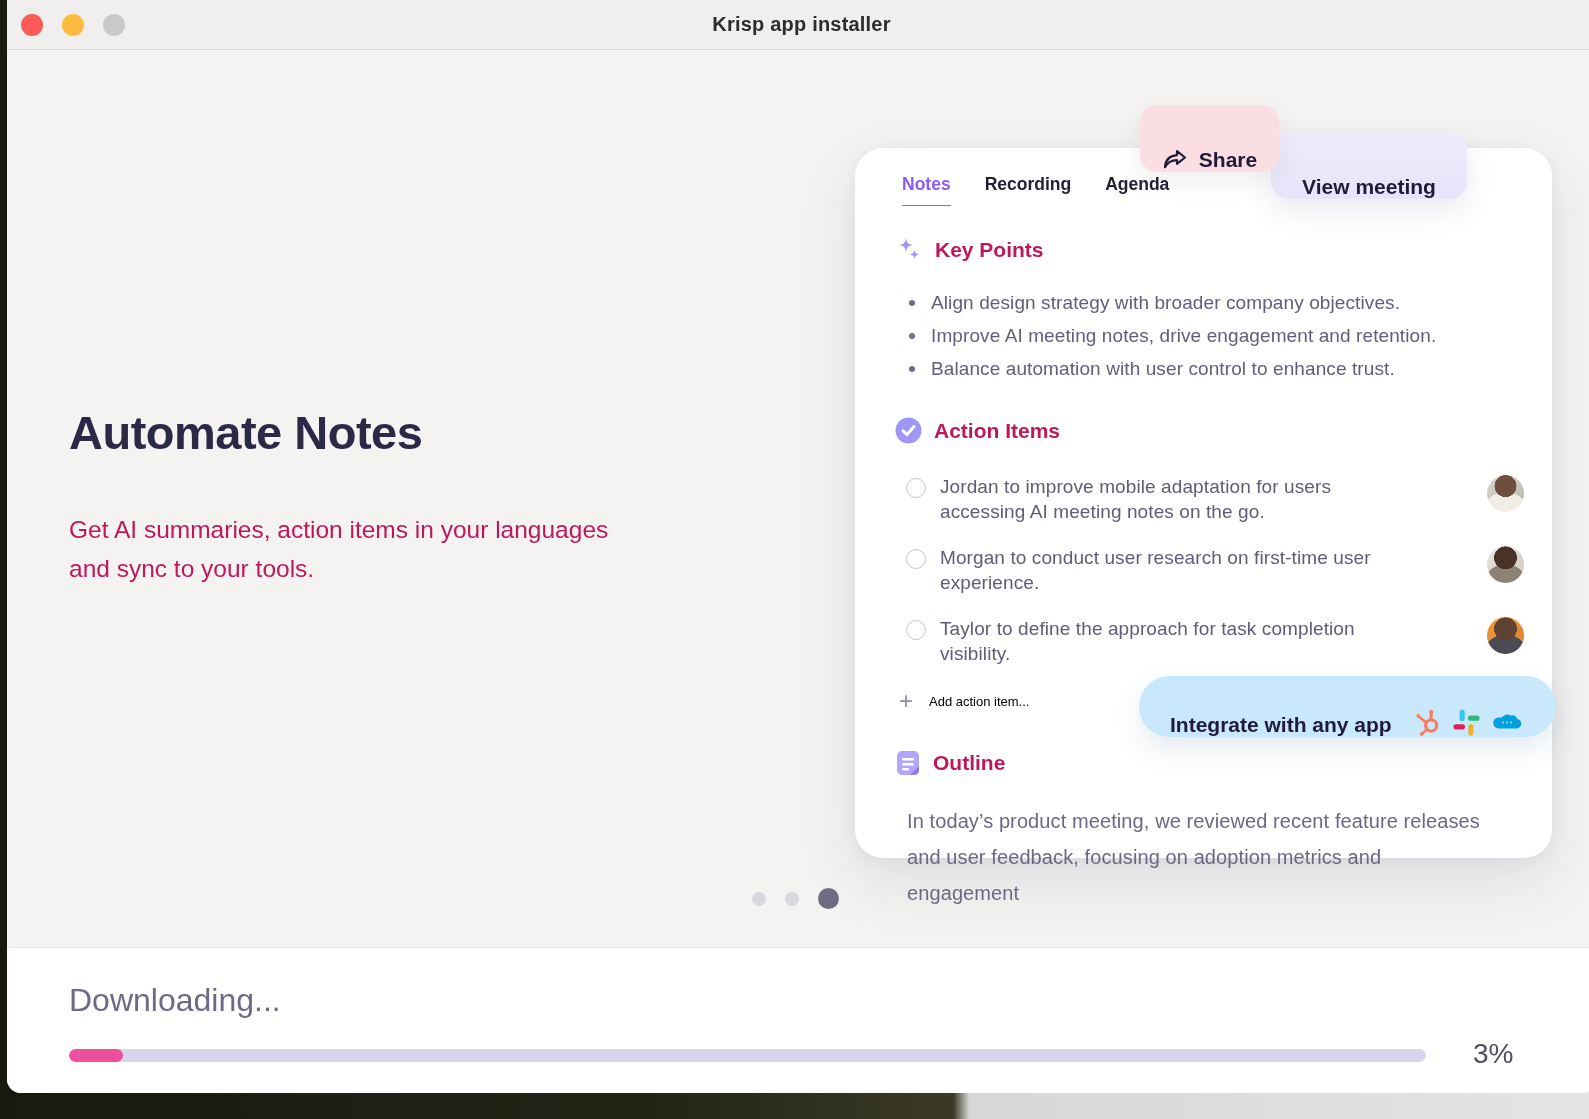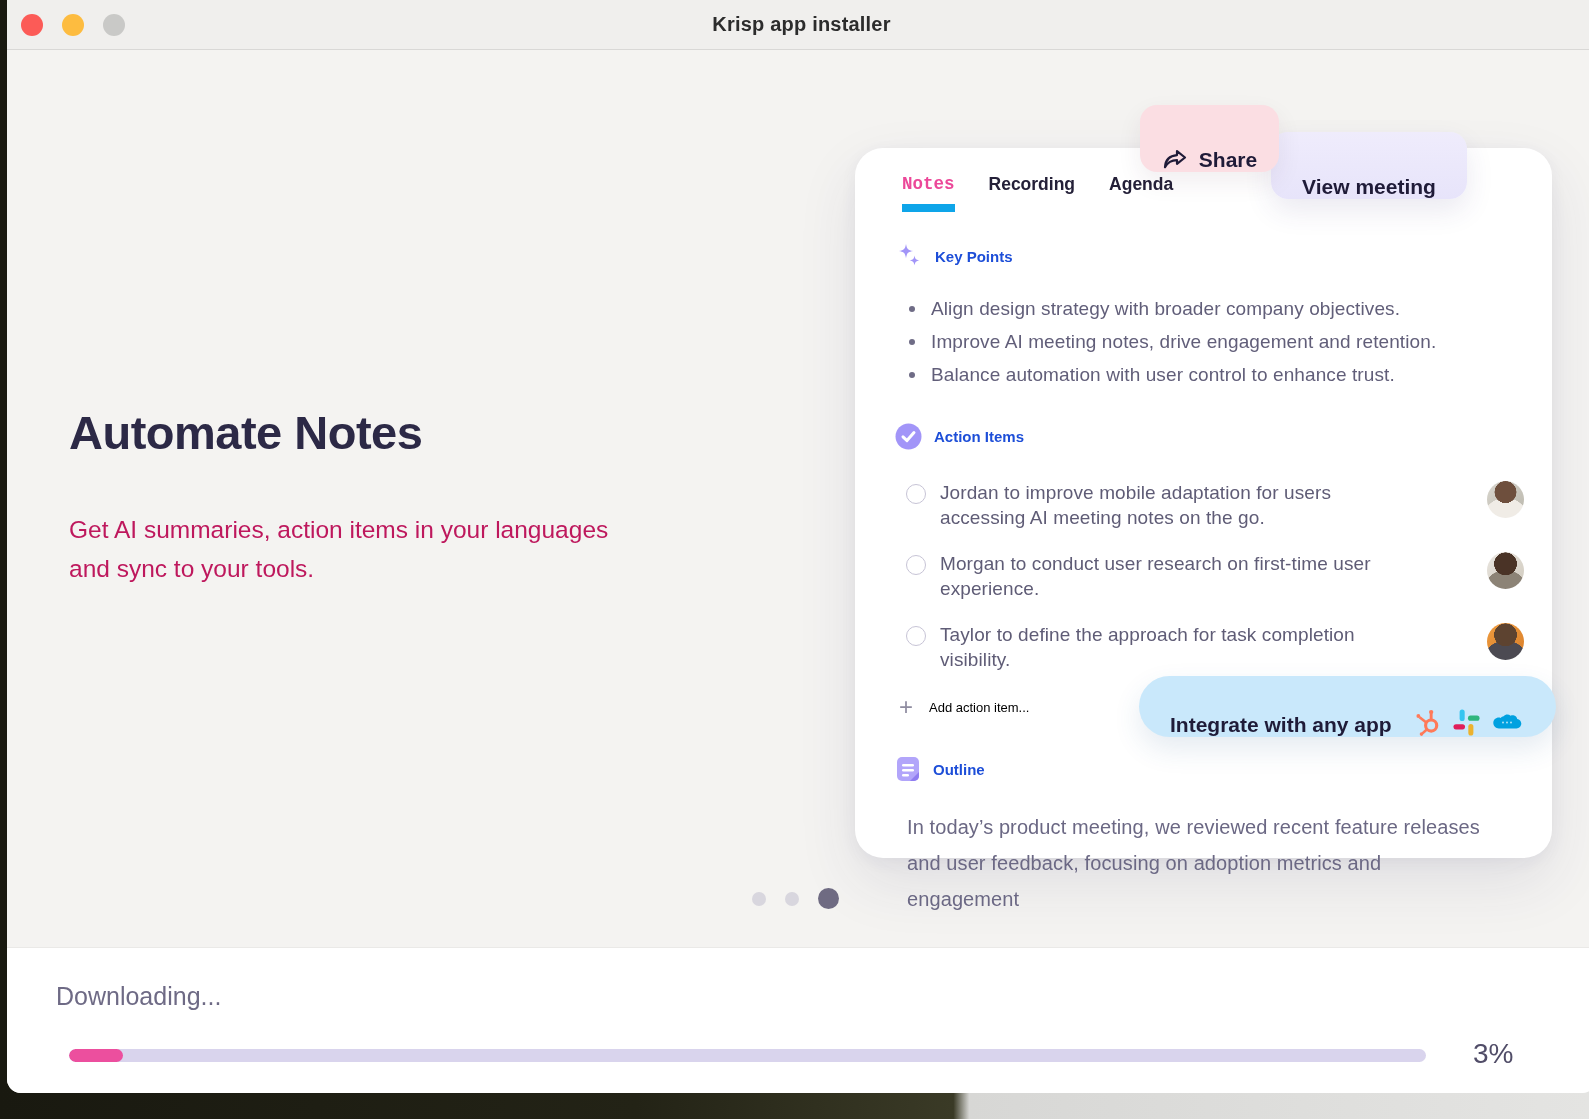--- a/index.html
+++ b/index.html
@@ -36,24 +36,24 @@
   }
 
   
   .card {
     position:absolute; left:848px; top:148px; width:697px; height:710px;
     background:#ffffff; border-radius:28px;
     box-shadow:0 24px 60px rgba(50,45,100,.10), 0 4px 16px rgba(50,45,100,.06);
   }
   .tabs { display:flex; gap:34px; padding:26px 0 0 47px; }
   .tab { font-size:17.5px; font-weight:bold; color:#242038; padding-bottom:10px; cursor:default; }
-  .tab.active { color:#ec4899; border-bottom:8px solid #0ea5e9;font-family:Liberation Mono, monospace; }
+  .tab.active { color:#8b5cf6; border-bottom:1px solid #0ea5e9; }
 
   .section-head { display:flex; align-items:center; gap:12px; margin-left:40px; }
-  .section-title { font-size:15px; font-weight:bold; color:#1d4ed8; }
+  .section-title { font-size:21px; font-weight:bold; color:#be185d; }
 
   .kp-head { margin-top:30px; }
   .kp-list { margin:22px 0 0 52px; list-style:none; }
   .kp-list li {
     position:relative; padding-left:24px; font-size:19px; color:#615e79;
     line-height:33px; letter-spacing:.1px;
   }
   .kp-list li::before {
     content:""; position:absolute; left:2px; top:14px;
     width:6px; height:6px; border-radius:50%; background:#6f6c86;
@@ -112,21 +112,21 @@
   .dots { position:absolute; left:745px; top:888px; display:flex; align-items:center; gap:19px; }
   .dot { width:14px; height:14px; border-radius:50%; background:#d8d6de; }
   .dot.active { width:21px; height:21px; background:#6f6b82; }
 
   
   .footer {
     position:absolute; left:0; top:948px; width:1589px; height:163px;
     background:#ffffff; border-radius:0 0 14px 14px;
     box-shadow:0 -1px 0 rgba(0,0,0,.04);
   }
-  .dl-label { position:absolute; left:49px; top:34px; font-size:25px; color:#6e6a85; }
+  .dl-label { position:absolute; left:62px; top:34px; font-size:32px; color:#6e6a85; }
   .bar-track {
     position:absolute; left:62px; top:101px; width:1357px; height:13px;
     background:#d9d4ed; border-radius:7px; overflow:hidden;
   }
   .bar-fill { height:100%; background:#ec4f9e; border-radius:7px; }
   .pct { position:absolute; left:1466px; top:90px; font-size:28px; color:#514d68; }
 
   svg { display:block; }
 </style>
 </head>

